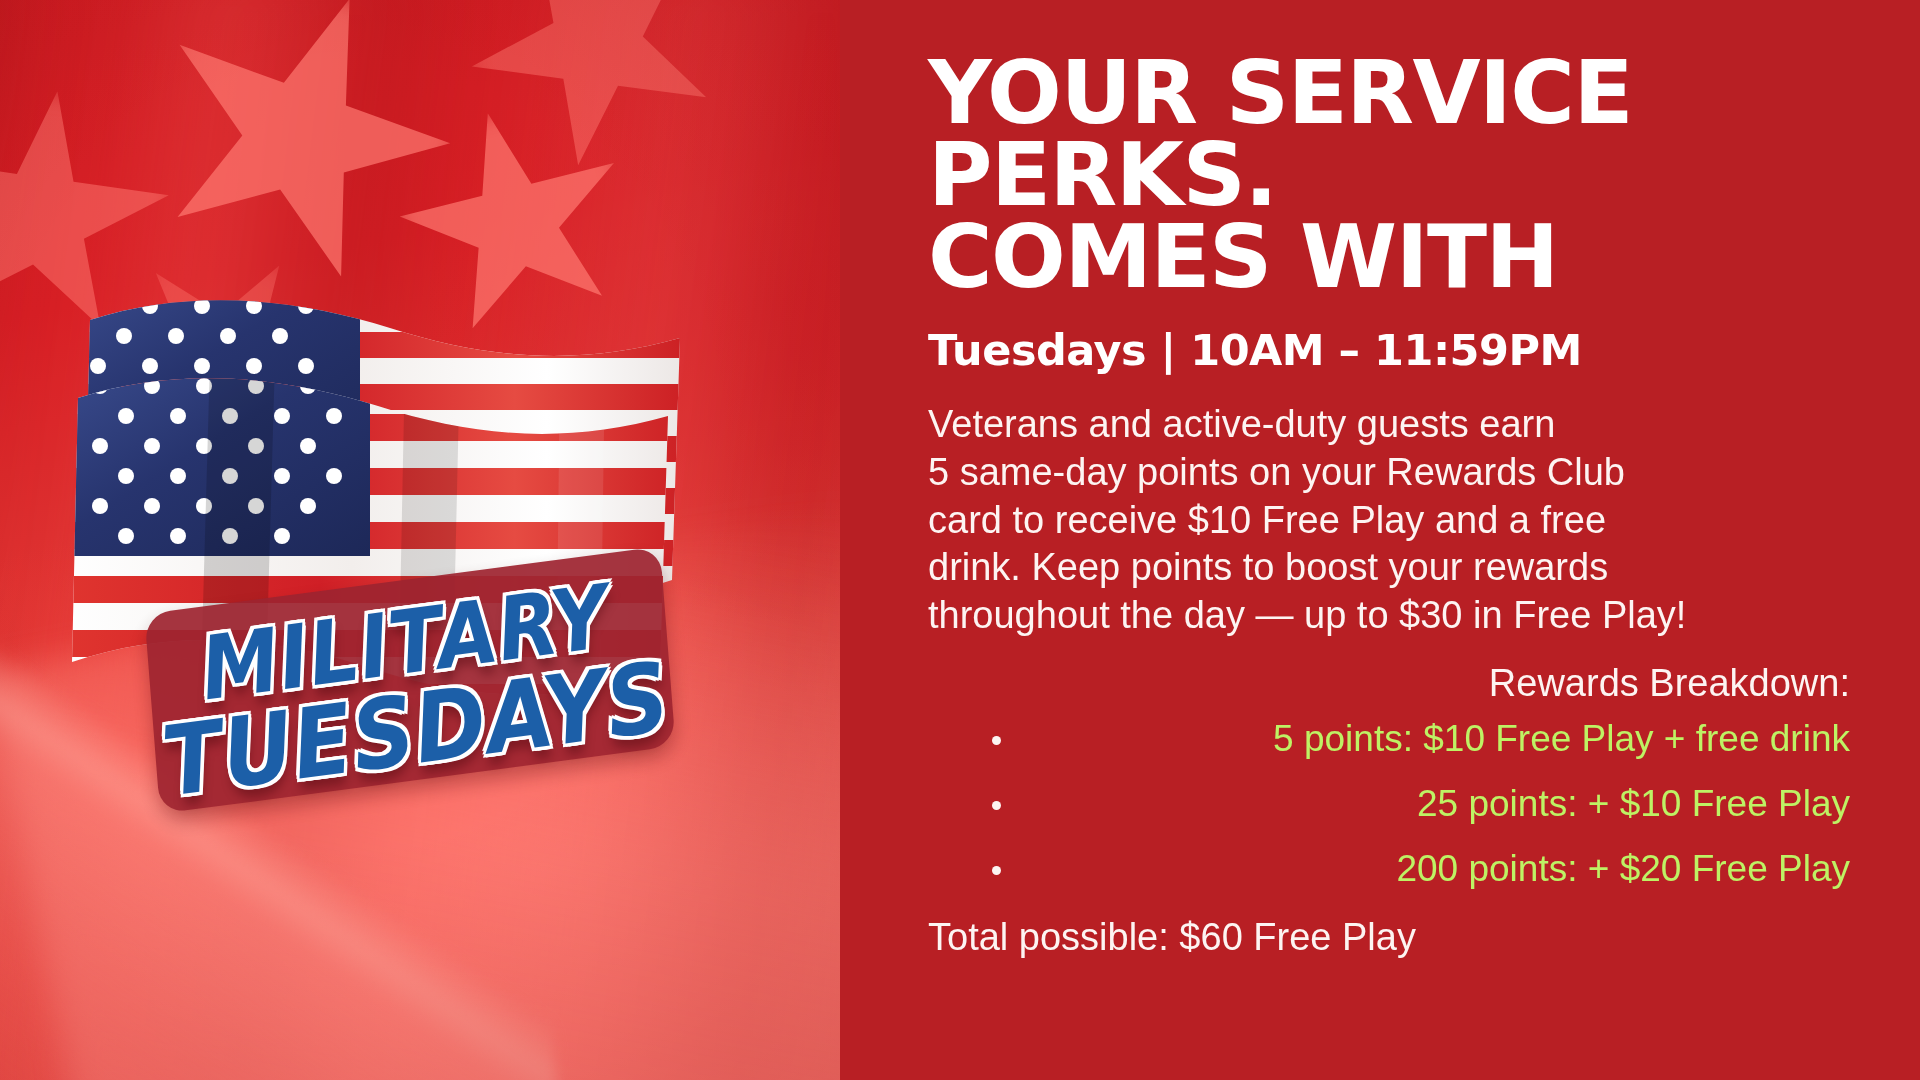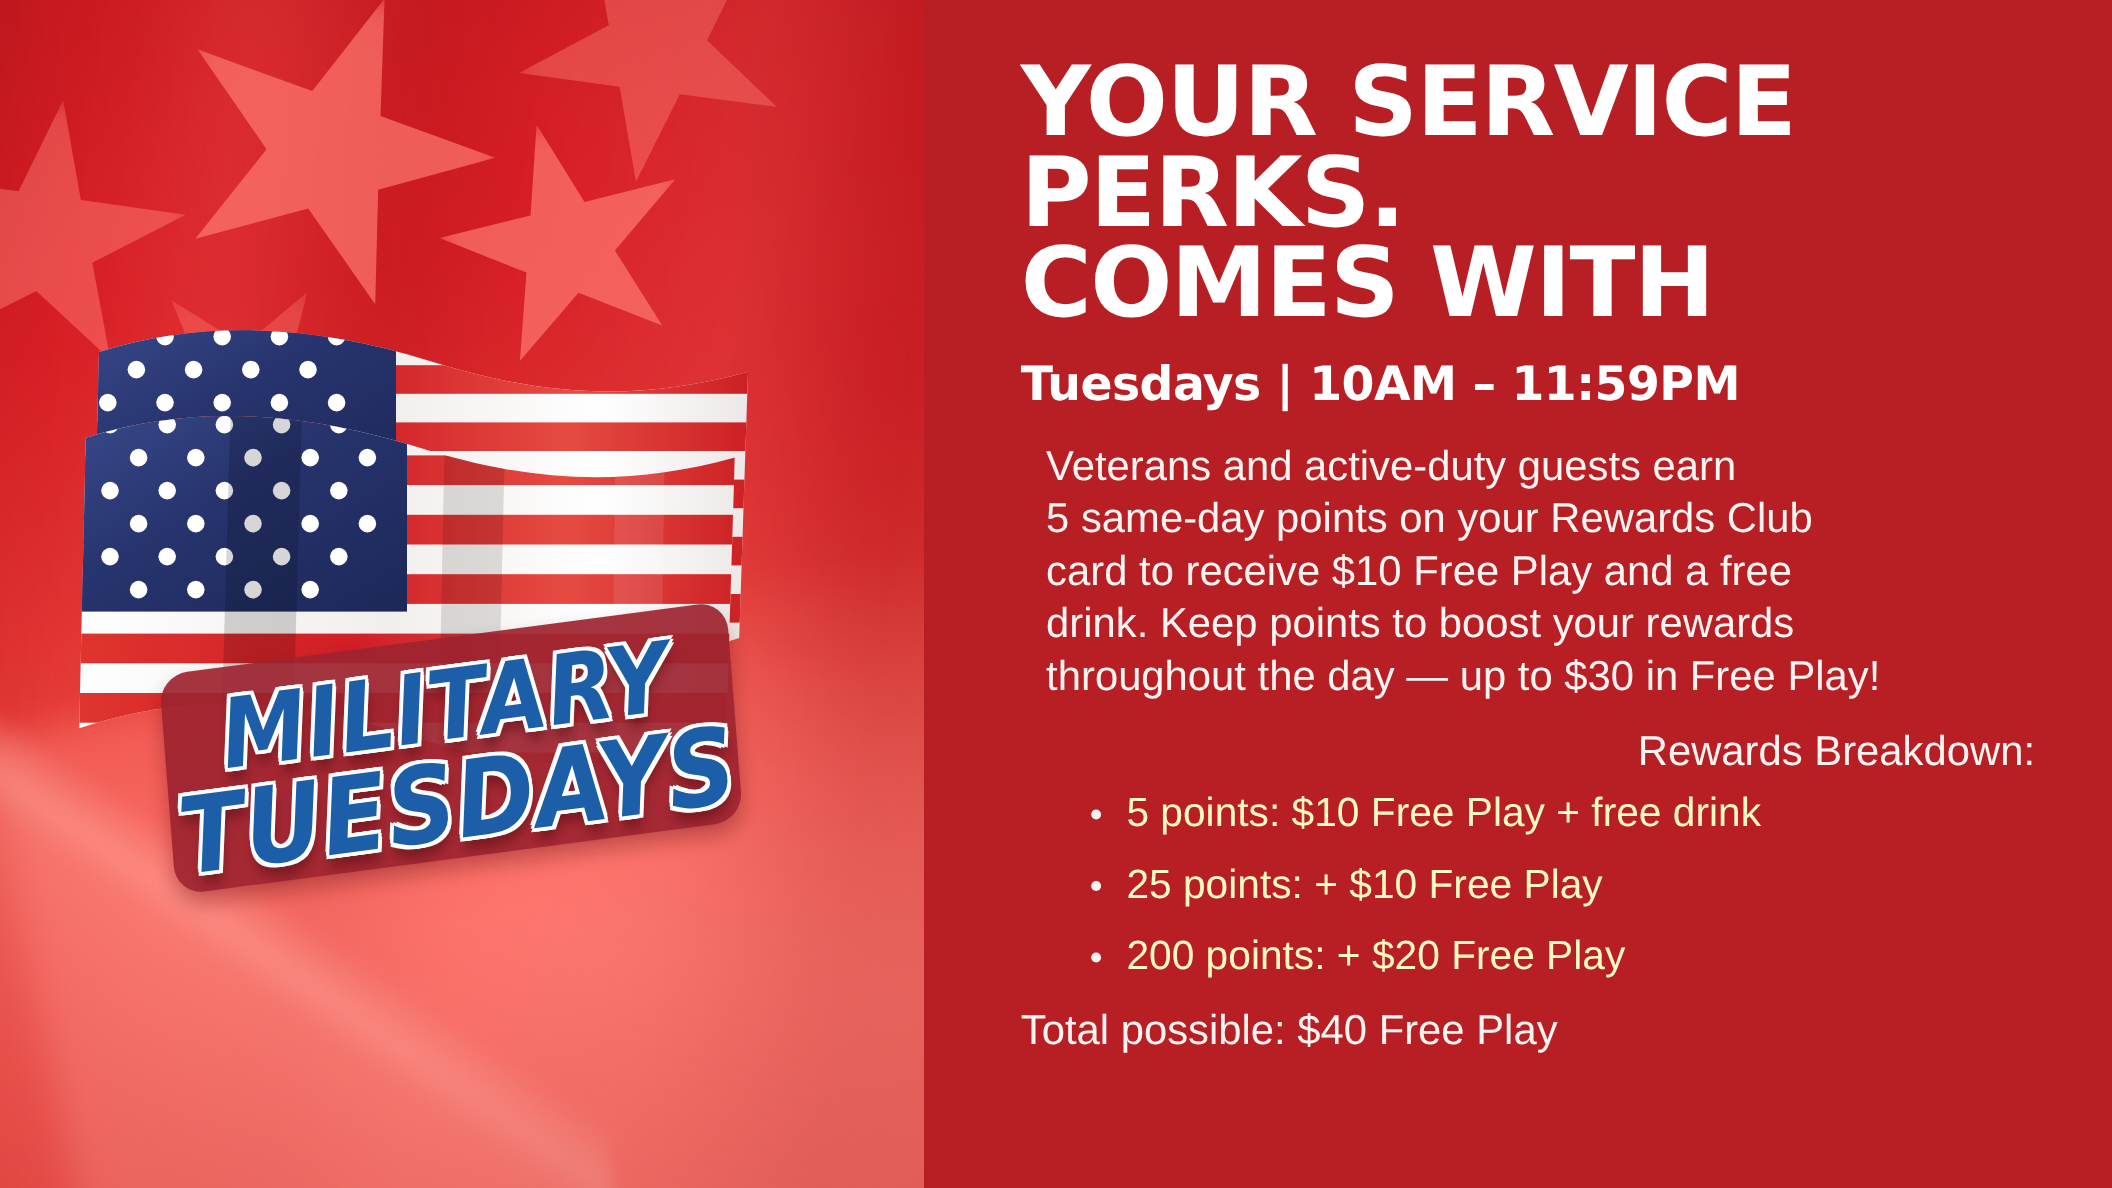--- a/index.html
+++ b/index.html
@@ -184,42 +184,43 @@
     color: #FFFFFF;
   }
 
   .body-copy {
     font-size: 38px;
     line-height: 1.26;
     margin: 0 0 20px 0;
     color: #FDF4F2;
     max-width: 960px;
   }
-  .body-copy .copy-line { display: block; margin-left: 23px; }
+  .body-copy .copy-line { display: block; }
 
   .breakdown-label {
     font-size: 38px;
     line-height: 1.26;
     margin: 0 0 12px 0;
     color: #FDF4F2;
     text-align: right;
   }
 
   .breakdown-list {
     list-style: none;
     margin: 0 0 14px 0;
     padding: 0 0 0 58px;
   }
   .breakdown-list li {
     position: relative;
     font-size: 37px;
     line-height: 1.0;
     padding: 0 0 0 38px;
     margin-bottom: 28px;
-    color: #fef9c3;
+    color: #bef264;
+    text-align: right;
   }
   .breakdown-list li .bullet-dot {
     position: absolute;
     left: 6px;
     top: 16px;
     width: 9px;
     height: 9px;
     border-radius: 50%;
     background: #FDF4F2;
   }
@@ -419,15 +420,15 @@
       <li>
         <span class="bullet-dot"></span>
         <span>25 points: + $10 Free Play</span>
       </li>
       <li>
         <span class="bullet-dot"></span>
         <span>200 points: + $20 Free Play</span>
       </li>
     </ul>
 
-    <div class="total-line">Total possible: $40 Free Play</div>
+    <div class="total-line">Total possible: $60 Free Play</div>
   </div>
 </div>
 
 </body></html>

